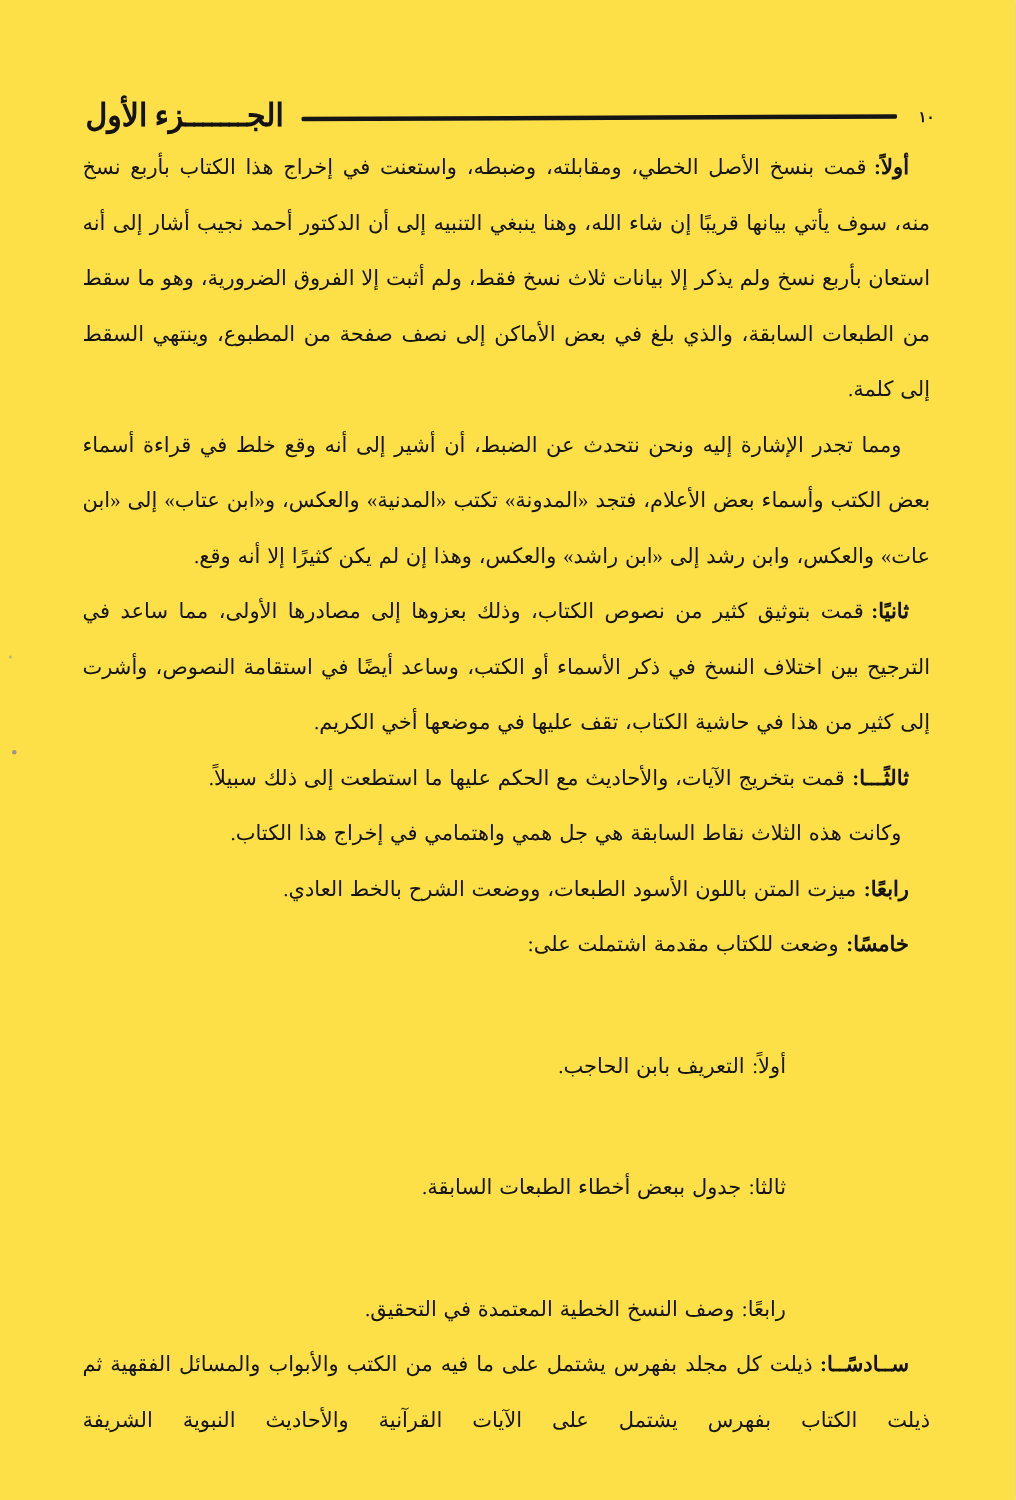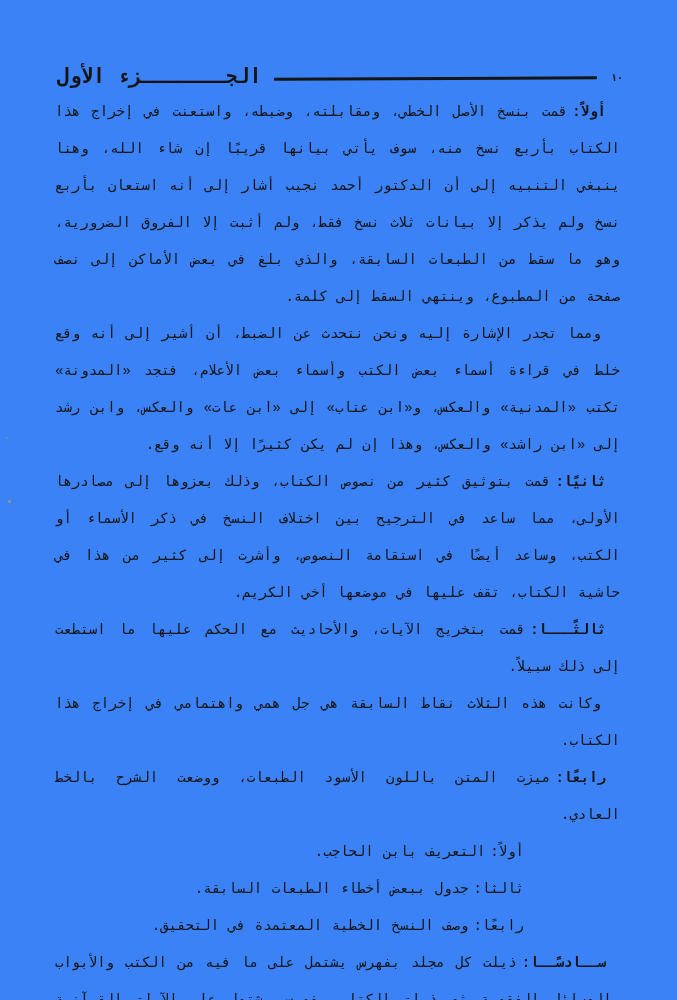--- a/index.html
+++ b/index.html
@@ -1,22 +1,22 @@
 <!DOCTYPE html>
 <html lang="ar"><head>
 <meta charset="utf-8">
 <style>
   html,body{margin:0;padding:0;background:#e8e8e6;}
   .page{
     position:relative;
     width:677px;height:1000px;
     margin:0 auto;
-    background:#3b82f6;
+    background:#fde047;
     color:#141312;
-    font-family:Liberation Mono, monospace;
+    font-family:Liberation Serif, serif;
     overflow:hidden;
     box-shadow:0 0 6px rgba(0,0,0,.25);
   }
   
   .page-header{
     position:absolute;top:60px;left:57px;right:54px;height:36px;
     display:flex;align-items:center;
   }
   .part-title{
     font-size:20px;font-weight:bold;line-height:36px;
@@ -45,20 +45,21 @@
     text-align:justify;
     text-align-last:right;
     text-indent:14px;
     word-spacing:1px;
   }
   .body-text p.cont{ text-align-last:justify; }
   .body-text p.sub{
     padding-right:96px;
     text-indent:0;
     text-align:left;
+    margin-top:44px;
   }
   .lead{ font-weight:bold; margin-inline-end:5px; }
   .sub .lead{ font-weight:normal; }
   
   .speck{
     position:absolute;border-radius:50%;
     background:#9a968e;
   }
   .speck.s1{left:8px;top:500px;width:3px;height:3px;}
   .speck.s2{left:6px;top:437px;width:2px;height:2px;opacity:.6;}
@@ -81,20 +82,21 @@
     <p><span class="lead"></span><span>ومما تجدر الإشارة إليه ونحن نتحدث عن الضبط، أن أشير إلى أنه وقع خلط في قراءة أسماء بعض الكتب وأسماء بعض الأعلام، فتجد «المدونة» تكتب «المدنية» والعكس، و«ابن عتاب» إلى «ابن عات» والعكس، وابن رشد إلى «ابن راشد» والعكس، وهذا إن لم يكن كثيرًا إلا أنه وقع.</span></p>
 
     <p><span class="lead">ثانيًا:</span><span>قمت بتوثيق كثير من نصوص الكتاب، وذلك بعزوها إلى مصادرها الأولى، مما ساعد في الترجيح بين اختلاف النسخ في ذكر الأسماء أو الكتب، وساعد أيضًا في استقامة النصوص، وأشرت إلى كثير من هذا في حاشية الكتاب، تقف عليها في موضعها أخي الكريم.</span></p>
 
     <p><span class="lead">ثالثًـــا:</span><span>قمت بتخريج الآيات، والأحاديث مع الحكم عليها ما استطعت إلى ذلك سبيلاً.</span></p>
 
     <p><span class="lead"></span><span>وكانت هذه الثلاث نقاط السابقة هي جل همي واهتمامي في إخراج هذا الكتاب.</span></p>
 
     <p><span class="lead">رابعًا:</span><span>ميزت المتن باللون الأسود الطبعات، ووضعت الشرح بالخط العادي.</span></p>
 
+    <p><span class="lead">خامسًا:</span><span>وضعت للكتاب مقدمة اشتملت على:</span></p>
 
     <p class="sub"><span class="lead">أولاً:</span><span>التعريف بابن الحاجب.</span></p>
 
 
     <p class="sub"><span class="lead">ثالثا:</span><span>جدول ببعض أخطاء الطبعات السابقة.</span></p>
 
     <p class="sub"><span class="lead">رابعًا:</span><span>وصف النسخ الخطية المعتمدة في التحقيق.</span></p>
 
     <p class="cont"><span class="lead">ســادسًــا:</span><span>ذيلت كل مجلد بفهرس يشتمل على ما فيه من الكتب والأبواب والمسائل الفقهية ثم ذيلت الكتاب بفهرس يشتمل على الآيات القرآنية والأحاديث النبوية الشريفة</span></p>
 

